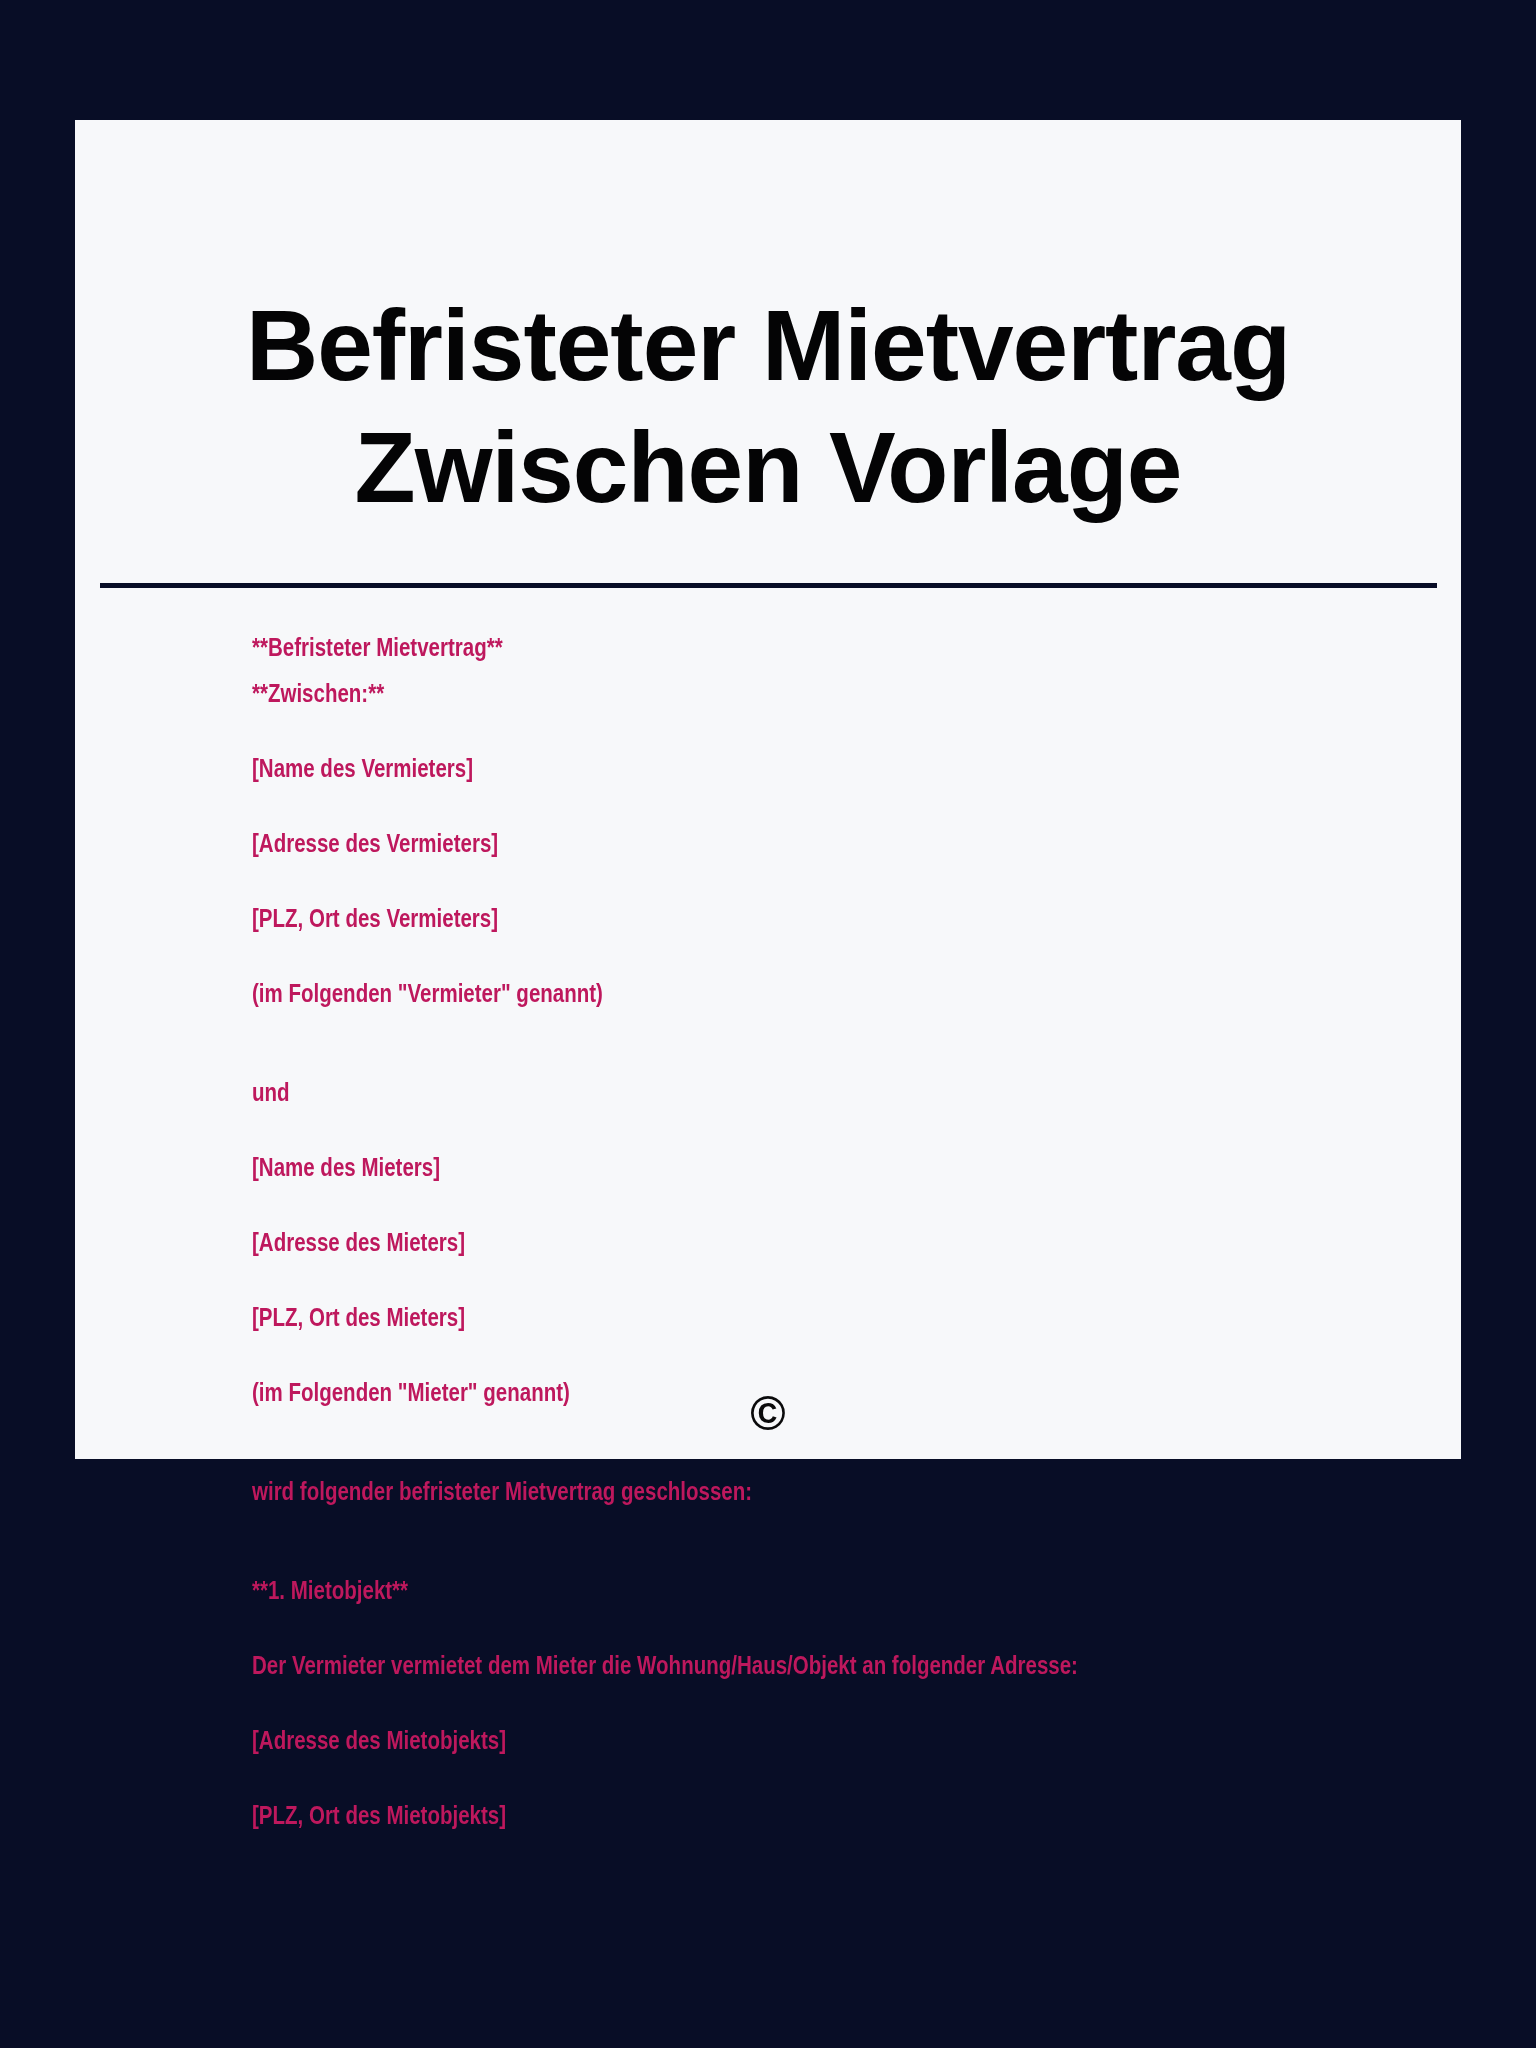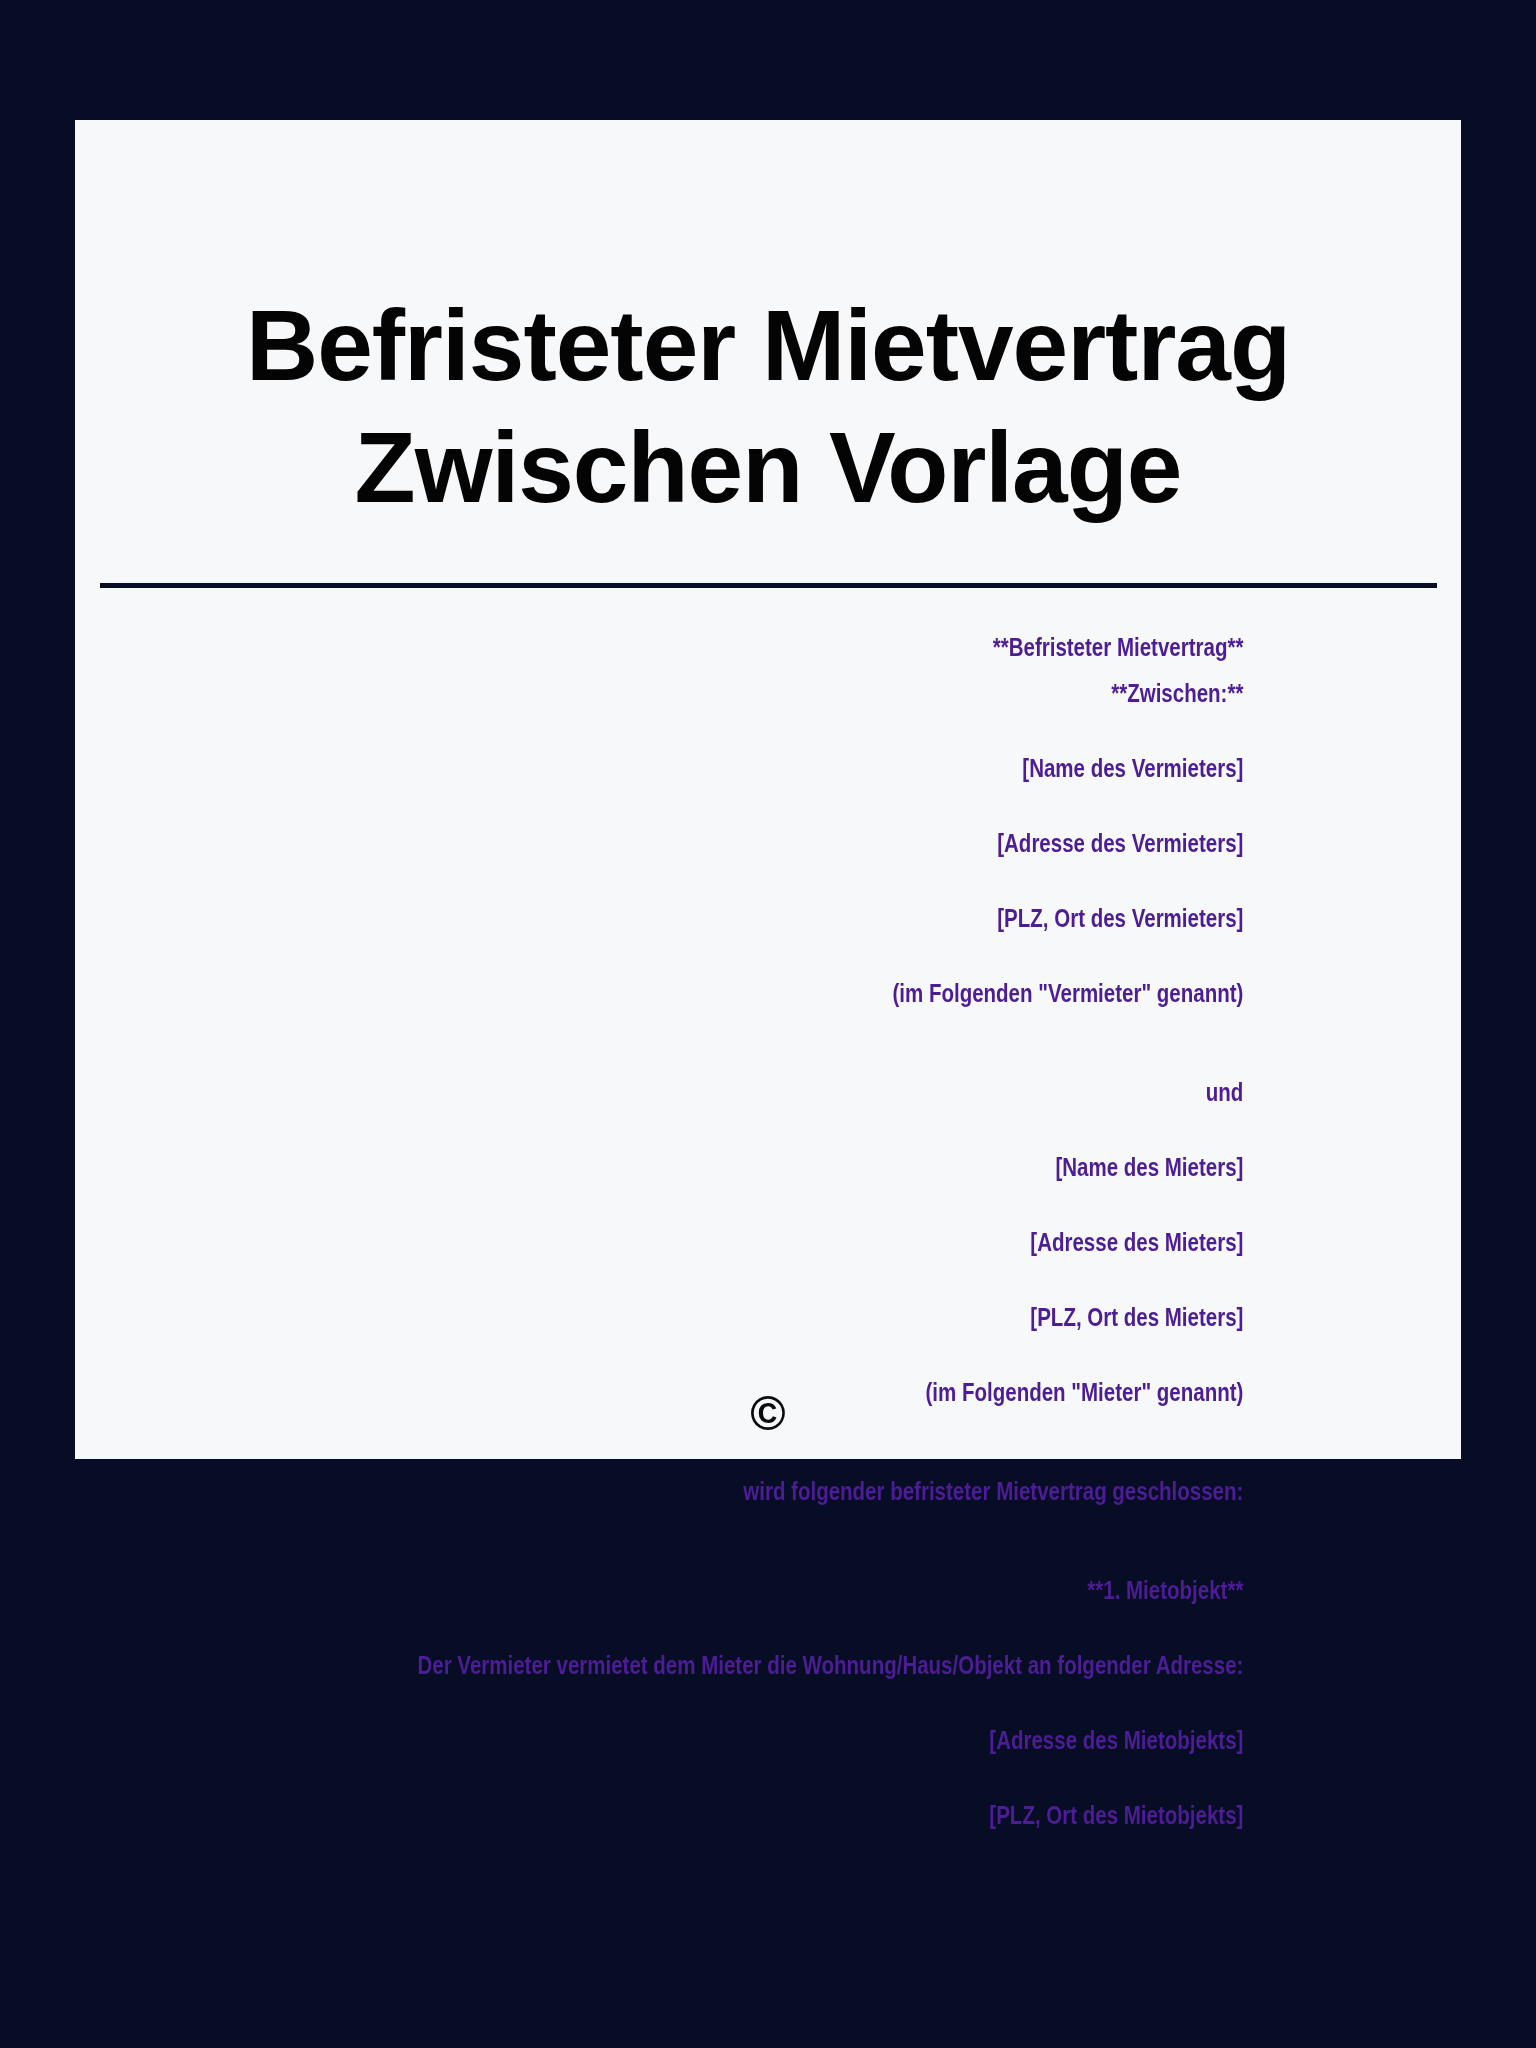--- a/index.html
+++ b/index.html
@@ -35,22 +35,21 @@
     border: none;
     height: 5px;
     background: #080d26;
     margin: 55px 24px 0 25px;
   }
   .doc-body {
     margin-left: 177px;
     font-weight: bold;
     font-size: 25px;
     line-height: 30px;
-    color: #4c1d95;
-    text-align: right;
+    color: #be185d;
   }
   .doc-body p {
     margin: 0;
     white-space: nowrap;
     transform: scaleX(0.82);
     transform-origin: 0 50%;
   }
   .doc-body p.gap-after-divider { margin-top: 44px; }
   .doc-body p.gap-small         { margin-top: 16px; }
   .doc-body p.gap-normal        { margin-top: 45px; }

